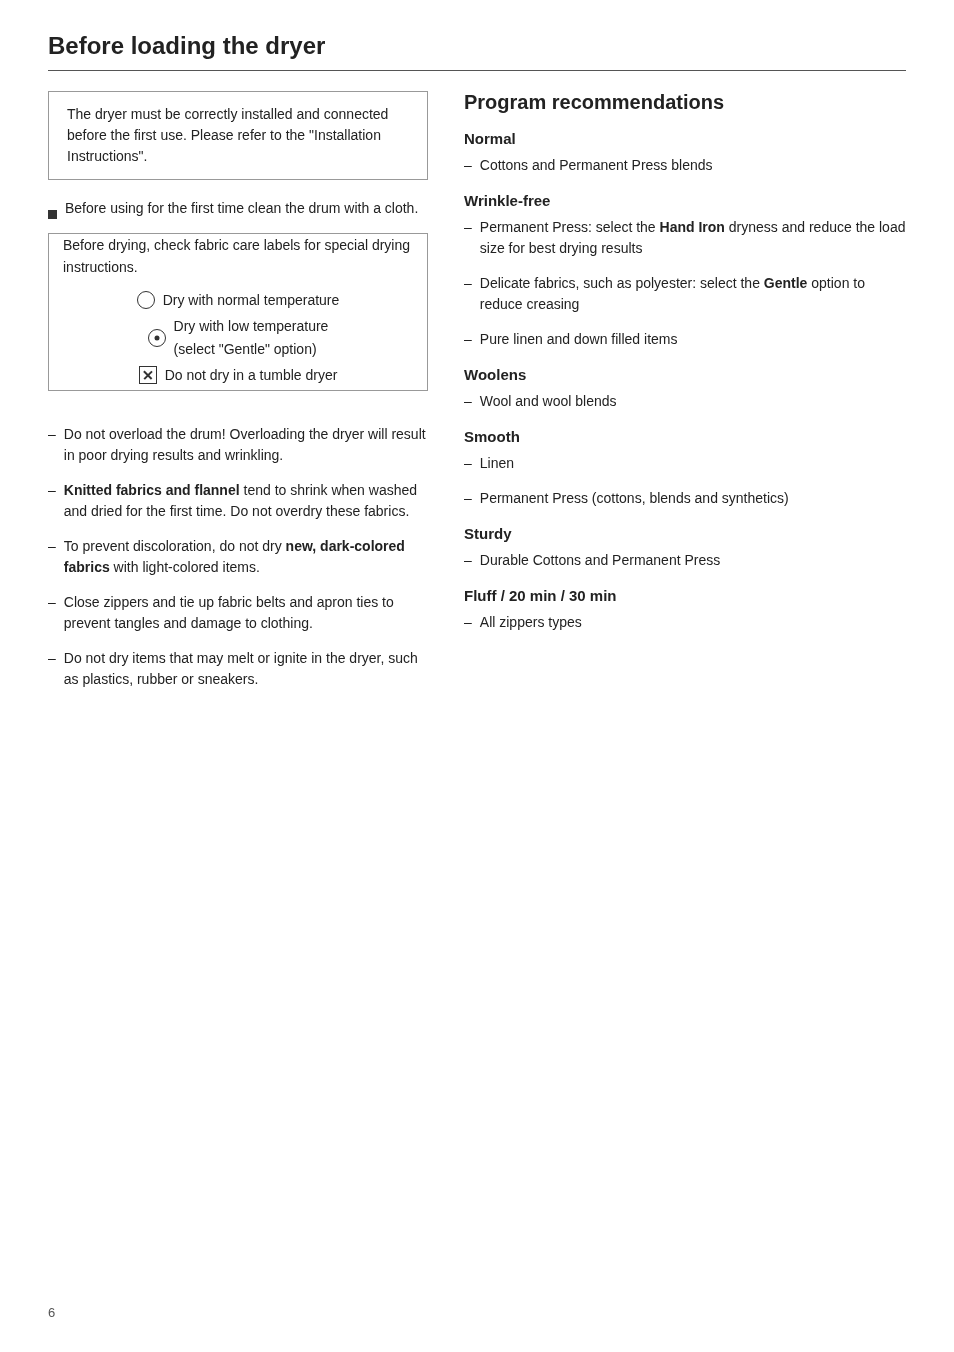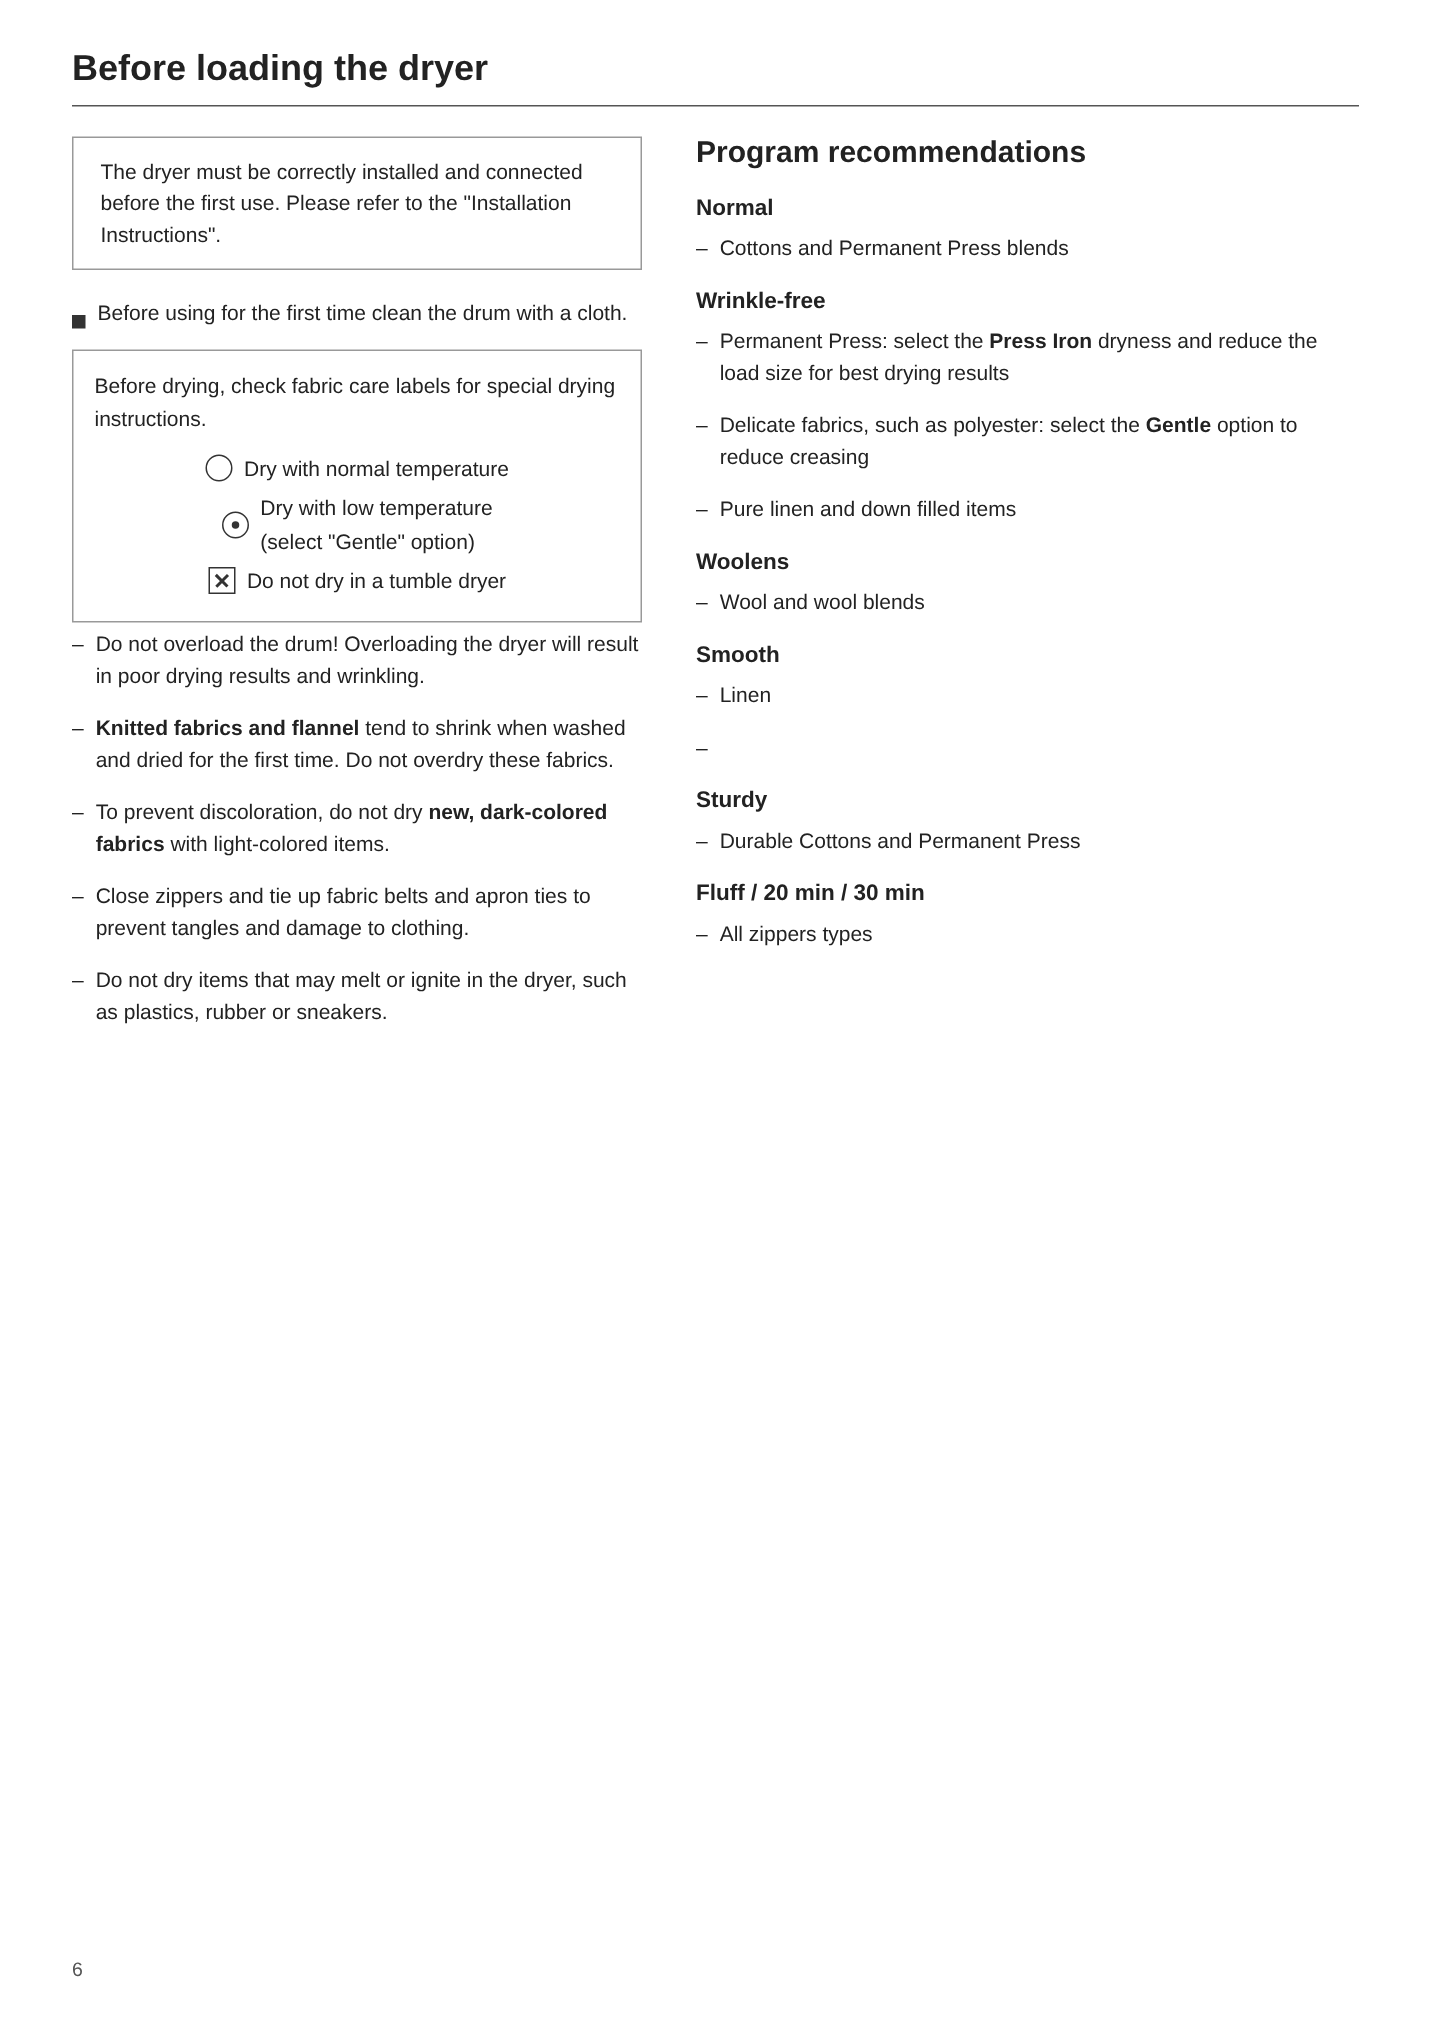--- a/index.html
+++ b/index.html
@@ -64,22 +64,22 @@
       width: 9px;
       height: 9px;
       background: #333;
       margin-top: 4px;
       flex-shrink: 0;
     }
 
     
     .fabric-care-box {
       border: 1px solid #999;
-      padding: 12px 14px;
-      margin-bottom: 4px;
+      padding: 0 14px;
+      margin-bottom: 33px;
       font-size: 14px;
       line-height: 1.6;
     }
 
     .fabric-care-box .intro {
       margin-bottom: 10px;
     }
 
     .symbol-row {
       display: flex;
@@ -251,21 +251,21 @@
 
     <div class="section-heading">Normal</div>
     <div class="dash-item">
       <span class="dash">–</span>
       <span>Cottons and Permanent Press blends</span>
     </div>
 
     <div class="section-heading">Wrinkle-free</div>
     <div class="dash-item">
       <span class="dash">–</span>
-      <span>Permanent Press: select the <strong>Press Iron</strong> dryness and reduce the load size for best drying results</span>
+      <span>Permanent Press: select the <strong>Hand Iron</strong> dryness and reduce the load size for best drying results</span>
     </div>
     <div class="dash-item">
       <span class="dash">–</span>
       <span>Delicate fabrics, such as polyester: select the <strong>Gentle</strong> option to reduce creasing</span>
     </div>
     <div class="dash-item">
       <span class="dash">–</span>
       <span>Pure linen and down filled items</span>
     </div>
 
@@ -275,20 +275,21 @@
       <span>Wool and wool blends</span>
     </div>
 
     <div class="section-heading">Smooth</div>
     <div class="dash-item">
       <span class="dash">–</span>
       <span>Linen</span>
     </div>
     <div class="dash-item">
       <span class="dash">–</span>
+      <span>Permanent Press (cottons, blends and synthetics)</span>
     </div>
 
     <div class="section-heading">Sturdy</div>
     <div class="dash-item">
       <span class="dash">–</span>
       <span>Durable Cottons and Permanent Press</span>
     </div>
 
     <div class="section-heading">Fluff / 20 min / 30 min</div>
     <div class="dash-item">

